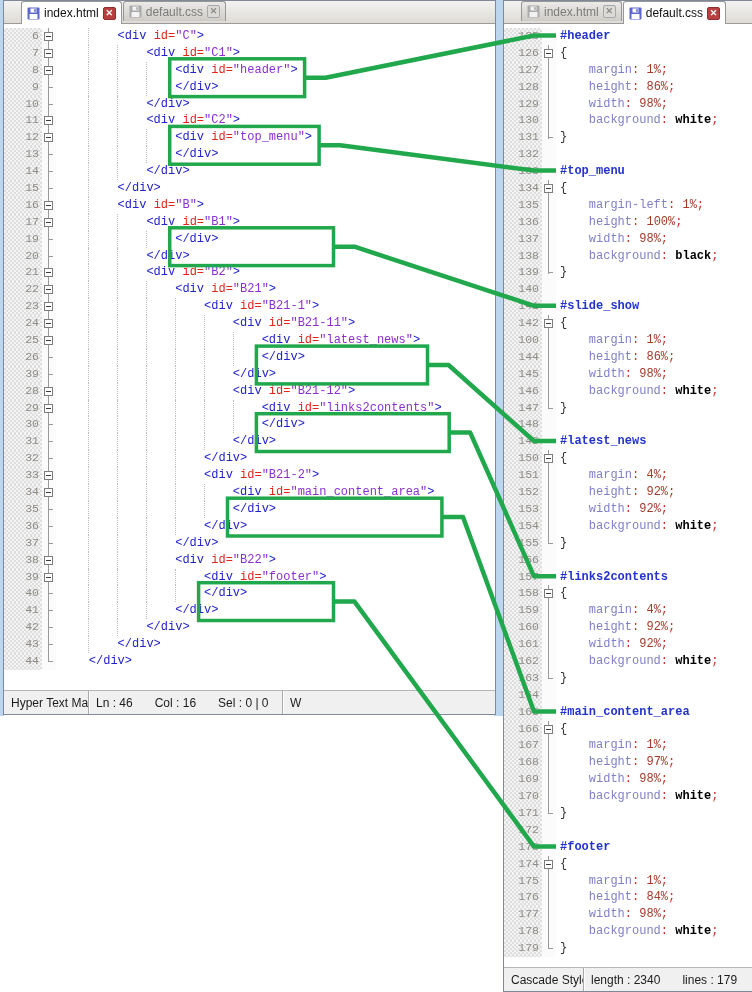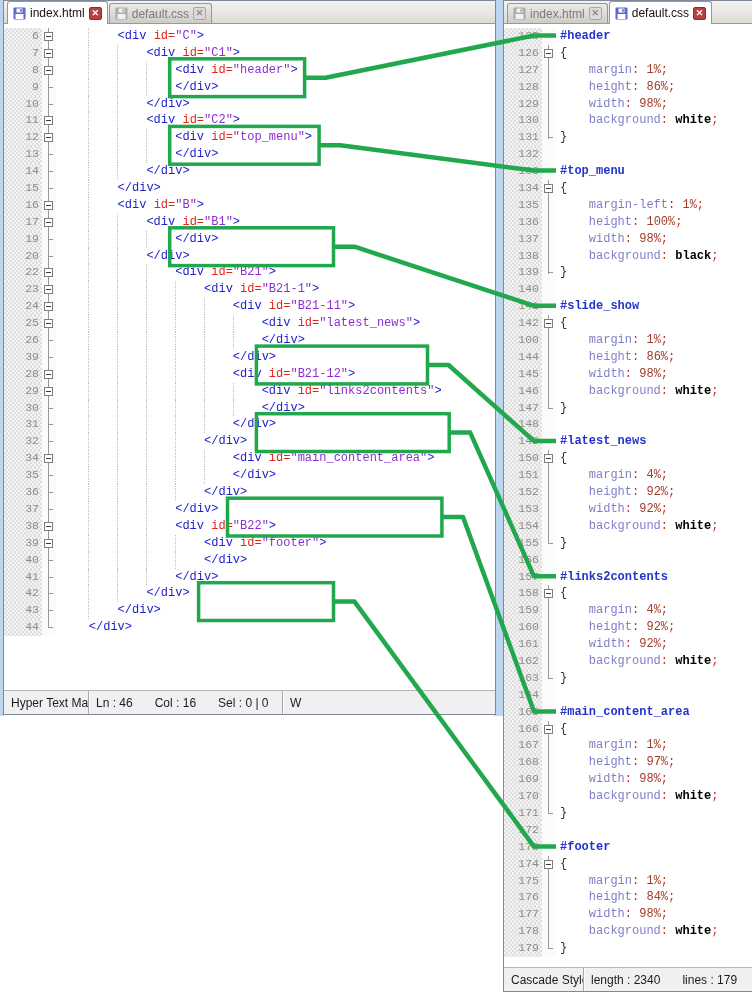--- a/index.html
+++ b/index.html
@@ -5,21 +5,21 @@
   html,body{margin:0;padding:0;}
   body{width:752px;height:992px;position:relative;overflow:hidden;background:#fff;
        font-family:"Liberation Sans",sans-serif;}
   .desktop-sliver{position:absolute;background:#bcd6f0;z-index:1;}
 
   
   .np-window{position:absolute;background:#fff;border:1px solid #7e8a97;z-index:10;
              box-shadow:inset 0 0 0 1px #f2f2f2;}
   .tabbar{position:absolute;left:0;top:0;right:0;height:23px;
           background:linear-gradient(#f4f3f1,#dedbd6);border-bottom:1px solid #9a9a9a;
-          display:flex;align-items:flex-end;padding-left:3px;box-sizing:border-box;}
+          display:flex;padding-left:17px;box-sizing:border-box;}
   .tab{display:inline-flex;align-items:center;gap:4px;height:19px;padding:0 5px;
        border:1px solid #979797;border-bottom:none;border-radius:3px 3px 0 0;
        font-size:12px;margin-right:1px;position:relative;white-space:nowrap;}
   .tab.active{background:#fff;height:22px;z-index:3;color:#111;margin-bottom:-1px;}
   .tab.inactive{background:linear-gradient(#ebeae8,#cfccc7);color:#7b7b7b;}
   .tab .ficon{width:13px;height:13px;flex:0 0 auto;}
   .tab .close{width:13px;height:13px;border-radius:2px;display:inline-flex;align-items:center;
               justify-content:center;font-size:9px;font-weight:bold;line-height:1;}
   .tab.active .close{background:#b94040;color:#fff;border:1px solid #8e2f2f;box-sizing:border-box;}
   .tab.inactive .close{background:#dcdad7;color:#8a8a8a;border:1px solid #a7a7a7;box-sizing:border-box;}
@@ -193,20 +193,28 @@
         <span class="code"><span class="guide" style="left:31.9px"></span><span class="guide" style="left:60.8px"></span><span class="guide" style="left:89.8px"></span>                <span class="tk-tag">&lt;/div&gt;</span></span>
       </div>
       <div class="line">
         <span class="gut-bm"></span>
         <span class="gut-num">20</span>
         <span class="gut-fold tick"></span>
         <span class="code"><span class="guide" style="left:31.9px"></span><span class="guide" style="left:60.8px"></span>            <span class="tk-tag">&lt;/div&gt;</span></span>
       </div>
       <div class="line">
         <span class="gut-bm"></span>
+        <span class="gut-num">21</span>
+        <span class="gut-fold open">
+          <span class="fbox"></span>
+        </span>
+        <span class="code"><span class="guide" style="left:31.9px"></span><span class="guide" style="left:60.8px"></span>            <span class="tk-tag">&lt;div</span> <span class="tk-attr">id=</span><span class="tk-str">"B2"</span><span class="tk-tag">&gt;</span></span>
+      </div>
+      <div class="line">
+        <span class="gut-bm"></span>
         <span class="gut-num">22</span>
         <span class="gut-fold open">
           <span class="fbox"></span>
         </span>
         <span class="code"><span class="guide" style="left:31.9px"></span><span class="guide" style="left:60.8px"></span><span class="guide" style="left:89.8px"></span>                <span class="tk-tag">&lt;div</span> <span class="tk-attr">id=</span><span class="tk-str">"B21"</span><span class="tk-tag">&gt;</span></span>
       </div>
       <div class="line">
         <span class="gut-bm"></span>
         <span class="gut-num">23</span>
         <span class="gut-fold open">
@@ -268,20 +276,28 @@
         <span class="gut-bm"></span>
         <span class="gut-num">31</span>
         <span class="gut-fold tick"></span>
         <span class="code"><span class="guide" style="left:31.9px"></span><span class="guide" style="left:60.8px"></span><span class="guide" style="left:89.8px"></span><span class="guide" style="left:118.7px"></span><span class="guide" style="left:147.6px"></span>                        <span class="tk-tag">&lt;/div&gt;</span></span>
       </div>
       <div class="line">
         <span class="gut-bm"></span>
         <span class="gut-num">32</span>
         <span class="gut-fold tick"></span>
         <span class="code"><span class="guide" style="left:31.9px"></span><span class="guide" style="left:60.8px"></span><span class="guide" style="left:89.8px"></span><span class="guide" style="left:118.7px"></span>                    <span class="tk-tag">&lt;/div&gt;</span></span>
+      </div>
+      <div class="line">
+        <span class="gut-bm"></span>
+        <span class="gut-num">33</span>
+        <span class="gut-fold open">
+          <span class="fbox"></span>
+        </span>
+        <span class="code"><span class="guide" style="left:31.9px"></span><span class="guide" style="left:60.8px"></span><span class="guide" style="left:89.8px"></span><span class="guide" style="left:118.7px"></span>                    <span class="tk-tag">&lt;div</span> <span class="tk-attr">id=</span><span class="tk-str">"B21-2"</span><span class="tk-tag">&gt;</span></span>
       </div>
       <div class="line">
         <span class="gut-bm"></span>
         <span class="gut-num">34</span>
         <span class="gut-fold open">
           <span class="fbox"></span>
         </span>
         <span class="code"><span class="guide" style="left:31.9px"></span><span class="guide" style="left:60.8px"></span><span class="guide" style="left:89.8px"></span><span class="guide" style="left:118.7px"></span><span class="guide" style="left:147.6px"></span>                        <span class="tk-tag">&lt;div</span> <span class="tk-attr">id=</span><span class="tk-str">"main_content_area"</span><span class="tk-tag">&gt;</span></span>
       </div>
       <div class="line">

